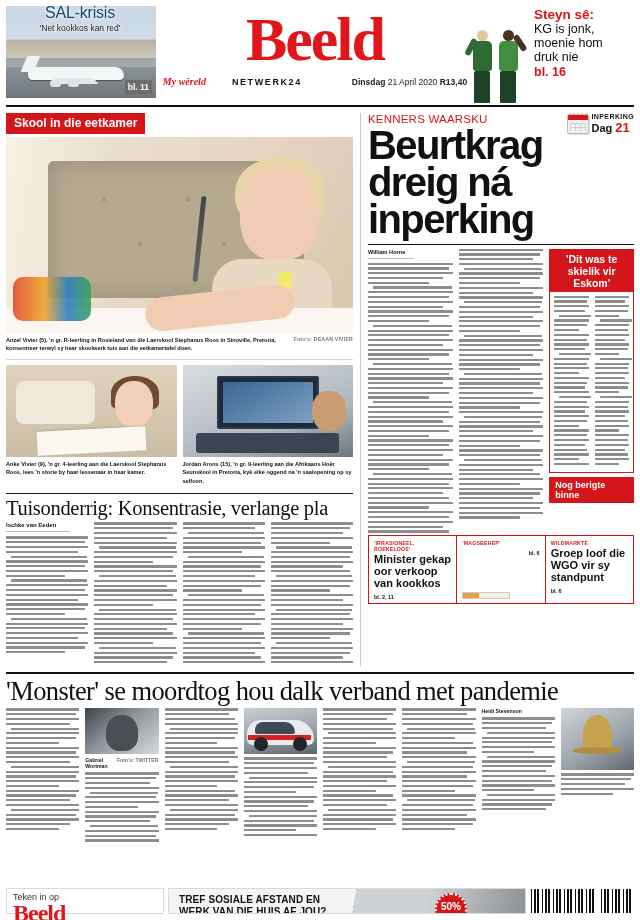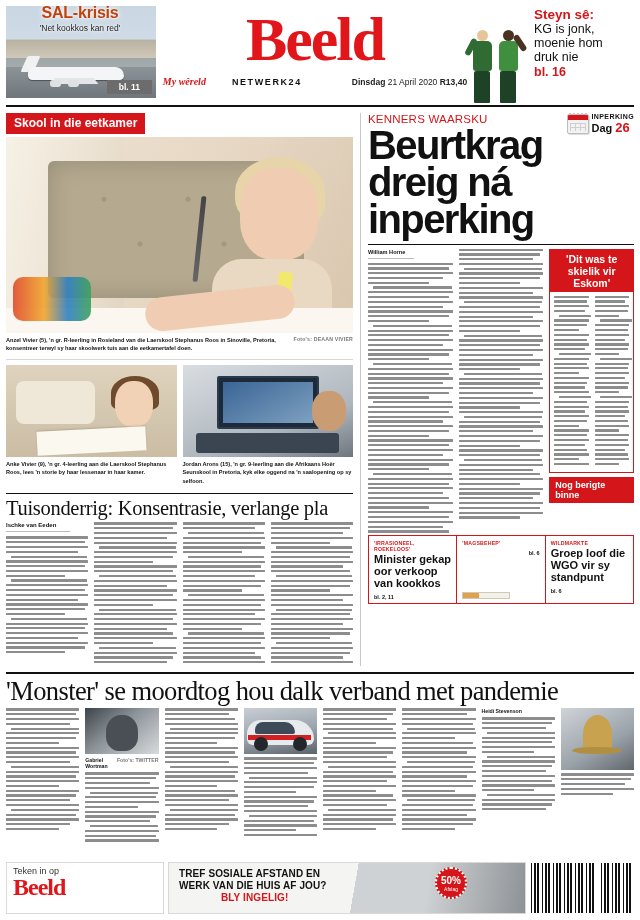--- a/index.html
+++ b/index.html
@@ -21,23 +21,23 @@
     background:linear-gradient(#c9d7e3 0%,#cfdbe6 36%,#b9b2a2 37%,#cfc8b8 56%,#9fa6a8 57%,#b9bfc0 100%);
     overflow:hidden;
   }
   .runway{position:absolute;left:0;bottom:0;width:100%;height:34%;
     background:linear-gradient(#8d9499,#6f767b);}
   .plane-body{position:absolute;left:22px;bottom:18px;width:96px;height:13px;background:#f4f5f7;border-radius:9px 14px 7px 7px;box-shadow:0 1px 1px rgba(0,0,0,.4);}
   .plane-tail{position:absolute;left:18px;bottom:26px;width:13px;height:16px;background:#f0f1f3;transform:skewX(-24deg);border-radius:2px;}
   .plane-wing{position:absolute;left:50px;bottom:14px;width:40px;height:6px;background:#e3e5e8;transform:skewX(38deg);}
   .plane-eng{position:absolute;bottom:11px;width:11px;height:7px;background:#dfe1e4;border-radius:3px;}
   .sal-title{position:absolute;left:0;right:0;top:4px;text-align:center;z-index:4;}
-  .sal-title .t1{font-size:16px;font-weight:bold;color:#c2410c;letter-spacing:-.2px;text-shadow:0 0 3px #fff,0 0 6px #fff;}
+  .sal-title .t1{font-size:16px;font-weight:normal;color:#0c4a6e;letter-spacing:-.2px;text-shadow:0 0 3px #fff,0 0 6px #fff;}
   .sal-title .t2{font-size:8.5px;color:#222;margin-top:1px;text-shadow:0 0 3px #fff,0 0 5px #fff;}
-  .sal-bl{position:absolute;right:4px;bottom:4px;background:#6c6c6c;color:#fff;font-size:8.5px;font-weight:bold;padding:2px 12px;z-index:5;}
+  .sal-bl{position:absolute;right:4px;bottom:4px;background:#6c6c6c;color:#fff;font-size:8.5px;font-weight:bold;padding:2px 3px;z-index:5;}
 
   .mh-center{flex:1;position:relative;text-align:center;}
   .logo{
     font-family:"Liberation Serif", serif;
     font-weight:bold;font-size:62px;color:#e0161a;
     letter-spacing:-2px;line-height:1;margin-top:8px;
   }
   .mh-sub{display:flex;align-items:center;justify-content:center;gap:26px;margin-top:6px;font-size:8.5px;}
   .mywereld{color:#d4161a;font-weight:bold;font-style:italic;font-size:10px;font-family:"Liberation Serif",serif;}
   .netwerk{font-weight:bold;letter-spacing:1.6px;font-size:9px;color:#111;}
@@ -178,21 +178,21 @@
   .p-car .win{position:absolute;left:16%;top:30%;width:54%;height:26%;background:#3d4a58;border-radius:8px 10px 2px 2px;}
   .p-car .stripe{position:absolute;left:6%;top:58%;width:86%;height:5px;background:#d42020;}
   .p-car .wheel{position:absolute;bottom:8%;width:14px;height:14px;border-radius:50%;background:#23272b;}
   .p-heidi{background:linear-gradient(150deg,#cfd4d8,#9aa2a9 60%,#60666c);}
   .p-heidi .hat{position:absolute;left:30%;top:10%;width:40%;height:62%;background:#c8a24e;border-radius:50% 50% 16% 16%;}
   .p-heidi .brim{position:absolute;left:16%;top:62%;width:68%;height:12%;background:#b08f43;border-radius:50%;}
   .bcap{font-size:5.2px;font-weight:bold;margin-bottom:3px;}
   .bcap .cr2{float:right;color:#777;font-weight:bold;}
 
   
-  .ad{position:absolute;left:6px;right:6px;bottom:6px;height:52px;display:flex;gap:4px;}
+  .ad{position:absolute;left:6px;right:6px;bottom:6px;height:26px;display:flex;gap:4px;}
   .ad-sub{width:158px;border:1px solid #d9d9d9;background:#fff;padding:3px 6px;box-sizing:border-box;position:relative;}
   .ad-sub .t{font-size:9px;color:#333;}
   .ad-sub .b{font-family:"Liberation Serif",serif;font-weight:bold;font-size:24px;color:#e0161a;line-height:.95;letter-spacing:-1px;}
   .ad-main{flex:1;border:1px solid #d9d9d9;position:relative;overflow:hidden;
      background:linear-gradient(100deg,#f4f4f2 0 52%,#cfd2d4 52% 72%,#8d9296 100%);}
   .ad-main .l1{position:absolute;left:10px;top:5px;font-weight:bold;font-size:10px;color:#111;letter-spacing:.1px;}
   .ad-main .l2{position:absolute;left:10px;top:17px;font-weight:bold;font-size:10px;color:#111;letter-spacing:.1px;}
   .ad-main .l3{position:absolute;left:52px;top:29px;font-weight:bold;font-size:10px;color:#d4161a;letter-spacing:.1px;}
   .stamp{position:absolute;right:58px;top:4px;width:32px;height:32px;border-radius:50%;
      background:#d4161a;color:#fff;text-align:center;border:2px dotted #fff;box-sizing:border-box;}
@@ -452,21 +452,21 @@
     <div class="col-right">
 
       <div class="inperking">
         <div class="cal">
           <div class="rings"></div>
           <div class="top"></div>
           <div class="grid"></div>
         </div>
         <div class="txt">
           <div class="l1">INPERKING</div>
-          <div class="l2"><span style="color:#111;font-size:11px;">Dag</span> <span>26</span></div>
+          <div class="l2"><span style="color:#111;font-size:11px;">Dag</span> <span>21</span></div>
         </div>
       </div>
 
       <div class="kenners">KENNERS WAARSKU</div>
 
       <div class="bighead">
         <div>Beurtkrag</div>
         <div>dreig ná</div>
         <div>inperking</div>
       </div>

